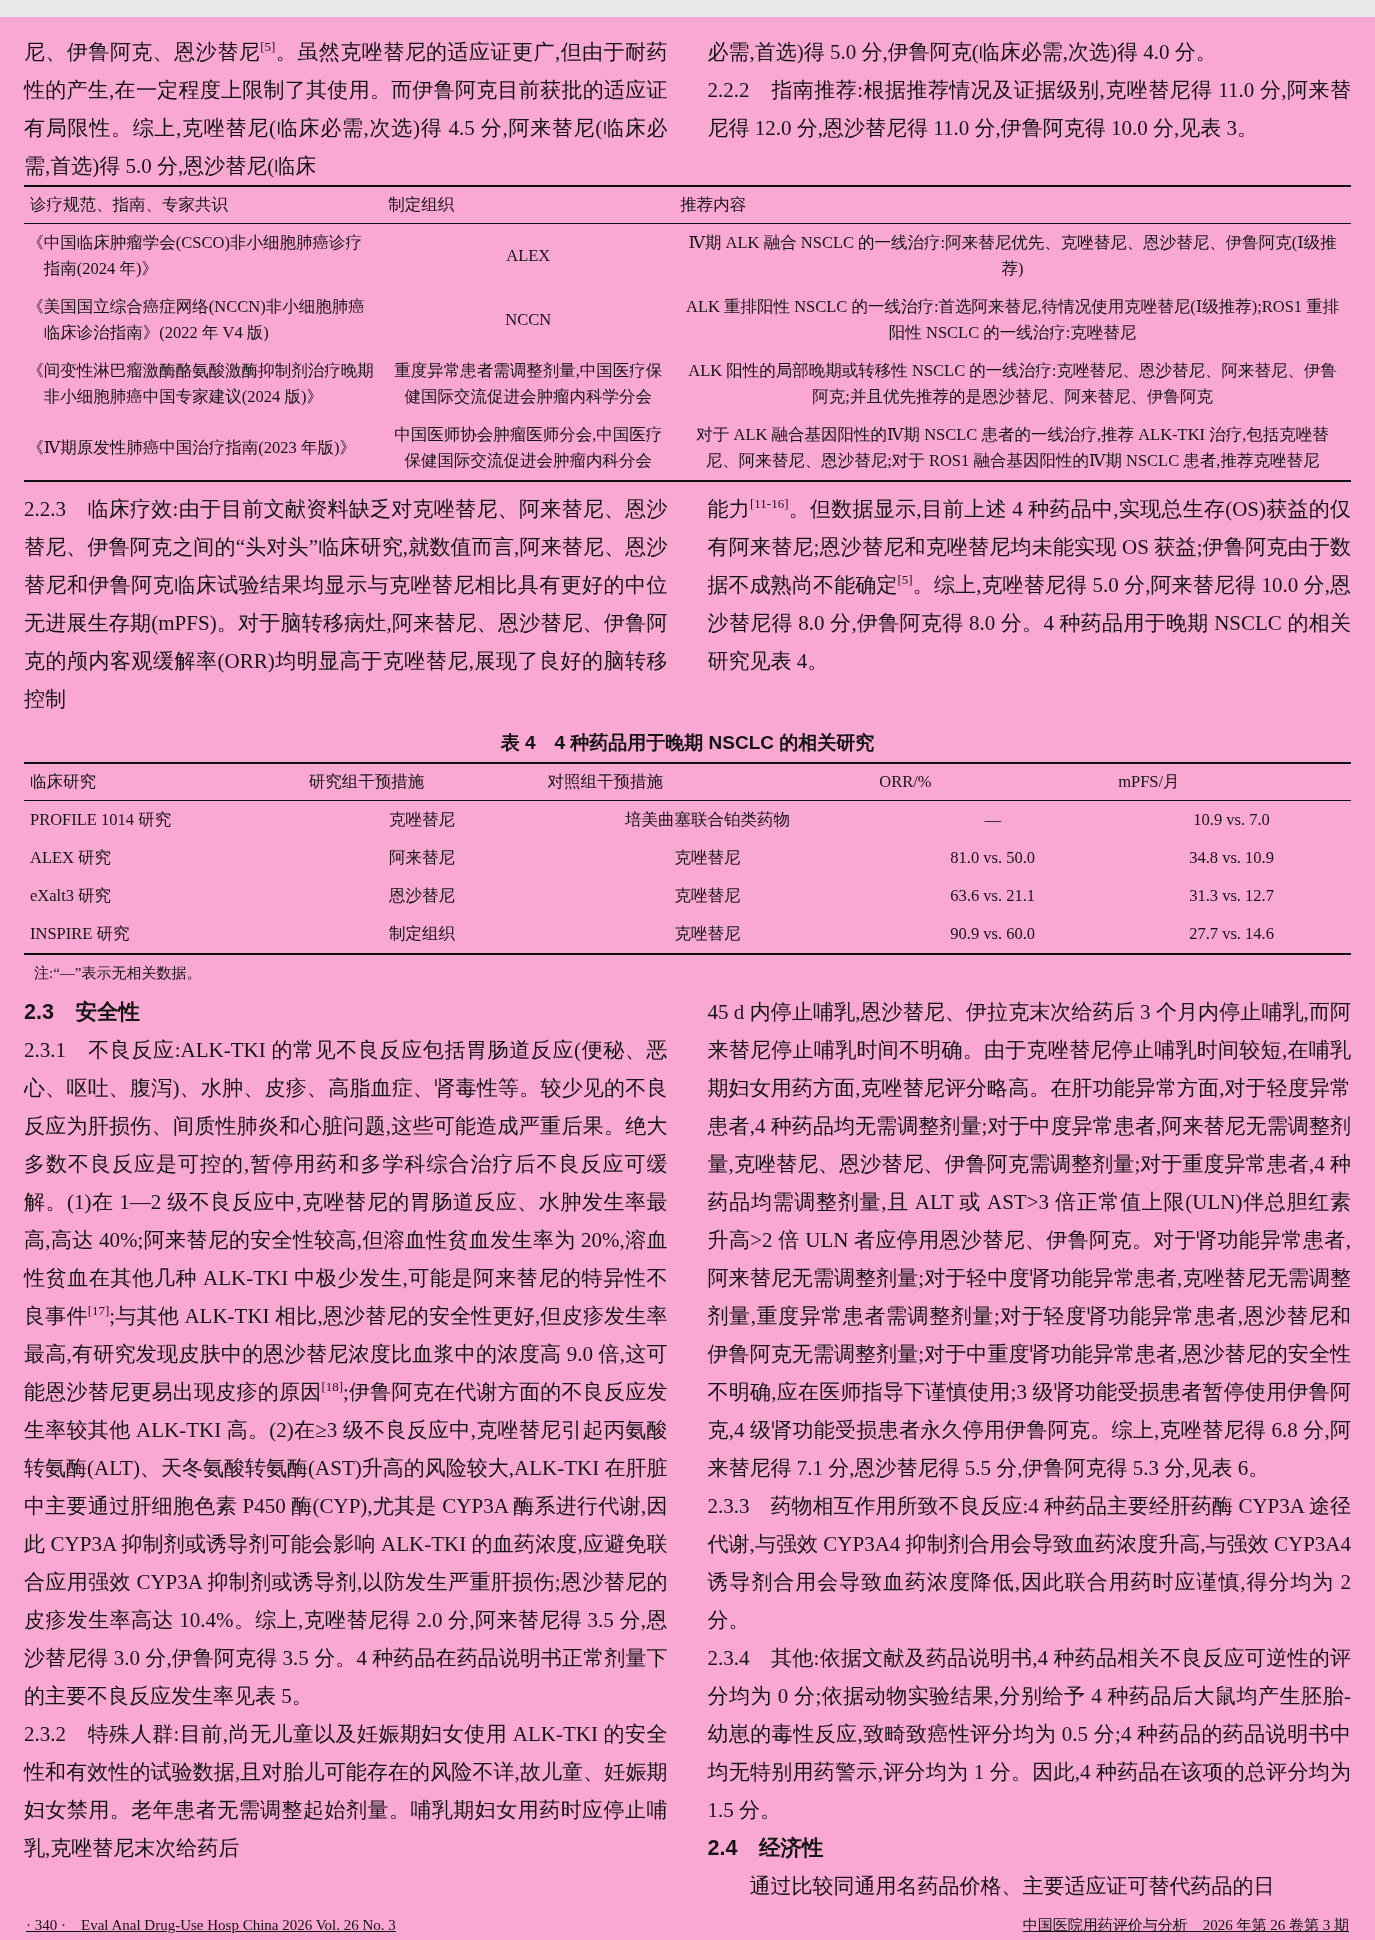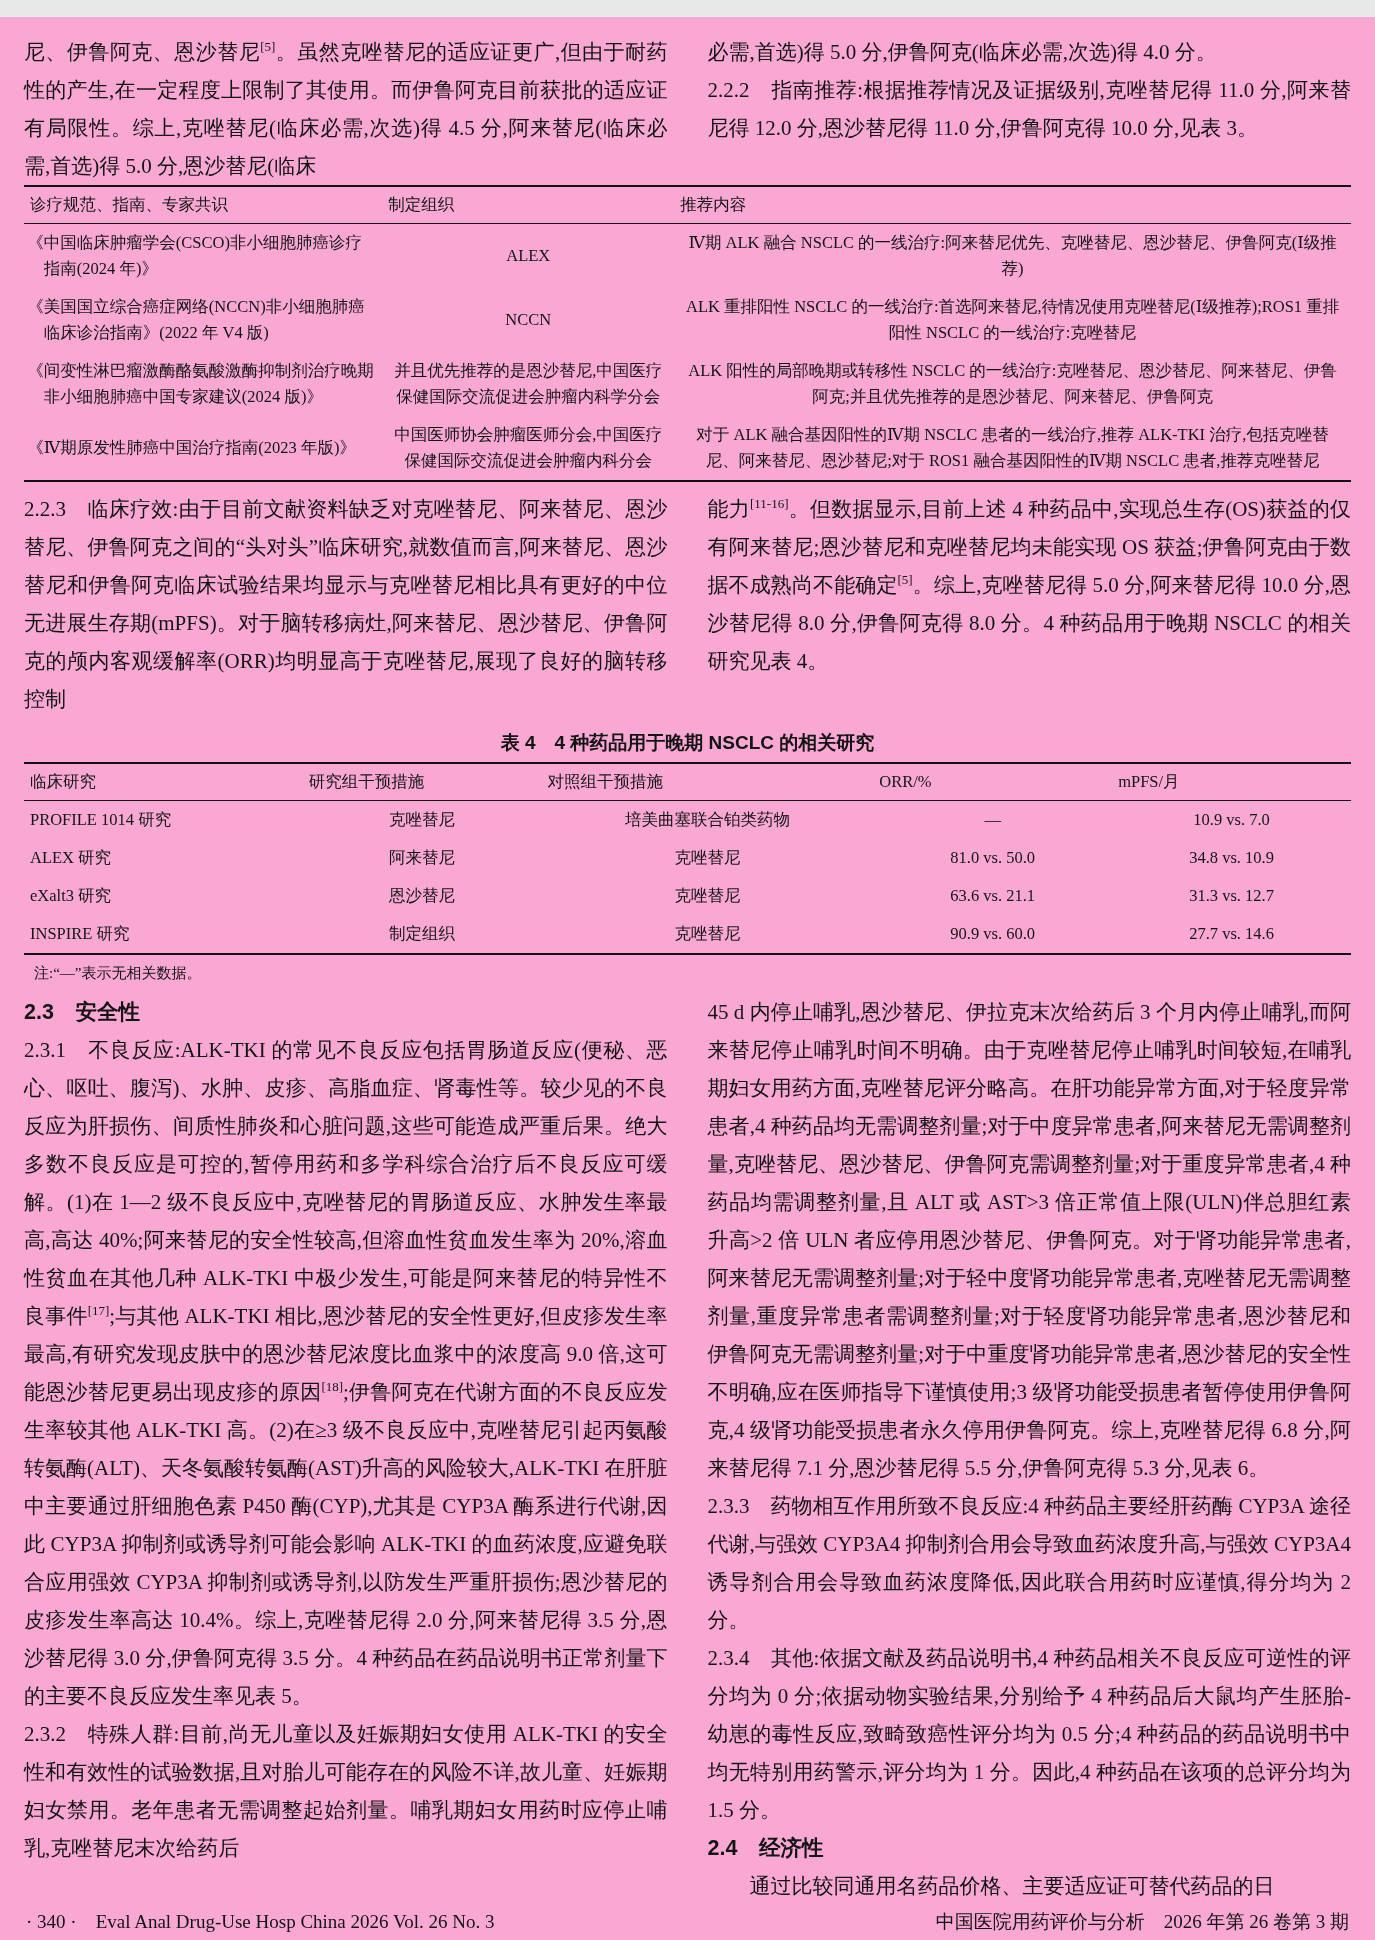--- a/index.html
+++ b/index.html
@@ -34,21 +34,21 @@
   td{padding:6px 6px;text-align:center;vertical-align:middle;}
   thead th:first-child{text-align:left;}
   td:first-child{text-align:left;}
   .t3 td:first-child{padding-left:1.2em;text-indent:-1em;}
   .t3 col.c1{width:27%;} .t3 col.c2{width:22%;} .t3 col.c3{width:51%;}
   .t4 col{width:18%;} .t4 col.c1{width:21%;} .t4 col.c3{width:25%;}
   .tbl-note{font-size:15px;line-height:24px;margin:6px 0 2px 10px;}
   .footer{
     position:absolute;left:0;right:0;bottom:22px;
     display:flex;justify-content:space-between;
-    padding:0 26px;font-size:19px;
+    padding:0 26px;font-size:15px;text-decoration:underline;
   }
   .mt1{margin-top:16px;}
   .mt2{margin-top:8px;}
 </style>
 </head>
 <body>
 
 <div class="page">
 
   <div class="cols mt1">
@@ -81,21 +81,21 @@
             <td>ALEX</td>
             <td>Ⅳ期 ALK 融合 NSCLC 的一线治疗:阿来替尼优先、克唑替尼、恩沙替尼、伊鲁阿克(Ⅰ级推荐)</td>
           </tr>
           <tr>
             <td>《美国国立综合癌症网络(NCCN)非小细胞肺癌临床诊治指南》(2022 年 V4 版)</td>
             <td>NCCN</td>
             <td>ALK 重排阳性 NSCLC 的一线治疗:首选阿来替尼,待情况使用克唑替尼(Ⅰ级推荐);ROS1 重排阳性 NSCLC 的一线治疗:克唑替尼</td>
           </tr>
           <tr>
             <td>《间变性淋巴瘤激酶酪氨酸激酶抑制剂治疗晚期非小细胞肺癌中国专家建议(2024 版)》</td>
-            <td>并且优先推荐的是恩沙替尼,中国医疗保健国际交流促进会肿瘤内科学分会</td>
+            <td>重度异常患者需调整剂量,中国医疗保健国际交流促进会肿瘤内科学分会</td>
             <td>ALK 阳性的局部晚期或转移性 NSCLC 的一线治疗:克唑替尼、恩沙替尼、阿来替尼、伊鲁阿克;并且优先推荐的是恩沙替尼、阿来替尼、伊鲁阿克</td>
           </tr>
           <tr>
             <td>《Ⅳ期原发性肺癌中国治疗指南(2023 年版)》</td>
             <td>中国医师协会肿瘤医师分会,中国医疗保健国际交流促进会肿瘤内科分会</td>
             <td>对于 ALK 融合基因阳性的Ⅳ期 NSCLC 患者的一线治疗,推荐 ALK-TKI 治疗,包括克唑替尼、阿来替尼、恩沙替尼;对于 ROS1 融合基因阳性的Ⅳ期 NSCLC 患者,推荐克唑替尼</td>
           </tr>
         </tbody>
     </table>
   </div>

